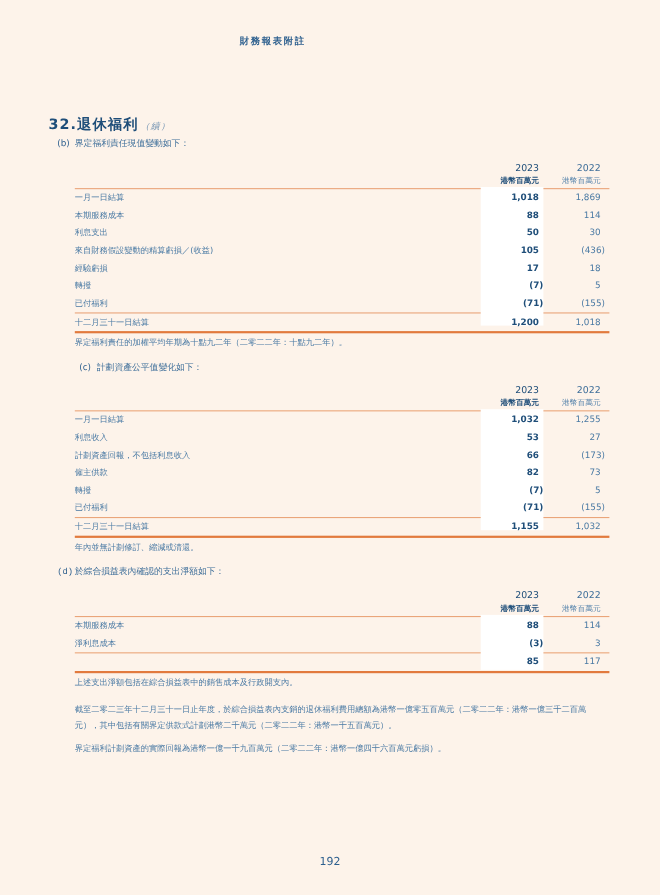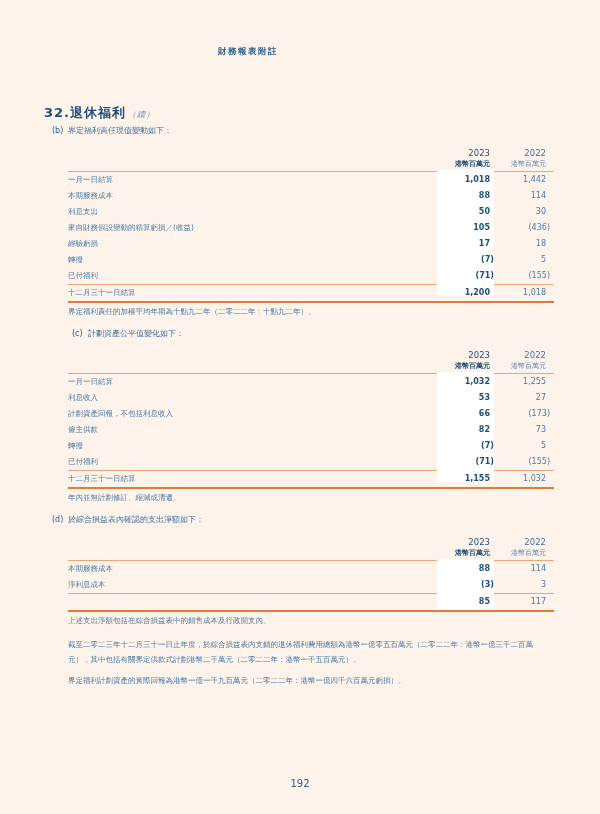--- a/index.html
+++ b/index.html
@@ -4,21 +4,21 @@
 <style>
   html, body { margin: 0; padding: 0; }
   body {
     width: 600px; height: 814px; position: relative; overflow: hidden;
     background: #fdf3ea;
     font-family: "DejaVu Sans", "Liberation Sans", sans-serif;
     color: #3a6a96;
   }
   .abs { position: absolute; }
   .running-head {
-    left: 0; width: 496px; top: 46px; text-align: center;
+    left: 0; width: 496px; top: 32px; text-align: center;
     font-size: 8.5px; font-weight: bold; color: #2d5f8e; letter-spacing: 1.5px;
   }
   .section-title {
     left: 44px; top: 104px; font-size: 13px; font-weight: bold; color: #1f4e79;
     letter-spacing: 1px;
   }
   .section-title .cont { font-size: 8px; font-weight: normal; font-style: italic; color: #6d8fb0; margin-left: 2px; }
   .sub {
     font-size: 8px; color: #3f6f9a; left: 52px;
   }
@@ -59,21 +59,21 @@
   <div class="hdr">
     <div class="y23">2023</div>
     <div class="u23">港幣百萬元</div>
     <div class="y22">2022</div>
     <div class="u22">港幣百萬元</div>
   </div>
   <div class="rule-thin" style="margin-top:-7px;"></div>
   <div class="row">
       <span class="lbl">一月一日結算</span>
       <span class="v23">1,018</span>
-      <span class="v22">1,442</span>
+      <span class="v22">1,869</span>
     </div>
   <div class="row">
       <span class="lbl">本期服務成本</span>
       <span class="v23">88</span>
       <span class="v22">114</span>
     </div>
   <div class="row">
       <span class="lbl">利息支出</span>
       <span class="v23">50</span>
       <span class="v22">30</span>
@@ -156,21 +156,21 @@
   <div class="row">
       <span class="lbl">十二月三十一日結算</span>
       <span class="v23">1,155</span>
       <span class="v22">1,032</span>
     </div>
   <div class="rule-thick"></div>
 </div>
 
 <div class="abs note" style="top:490px;">年內並無計劃修訂、縮減或清還。</div>
 
-<div class="abs sub" style="top:514px;">
+<div class="abs sub" style="top:514px;font-family:Liberation Mono, monospace;">
   <span class="letter">(d)</span><span>於綜合損益表內確認的支出淨額如下：</span>
 </div>
 
 <div class="abs tbl" style="top:537px;">
   <div class="col-band" style="top:22px; height:50px;"></div>
   <div class="hdr">
     <div class="y23">2023</div>
     <div class="u23">港幣百萬元</div>
     <div class="y22">2022</div>
     <div class="u22">港幣百萬元</div>

